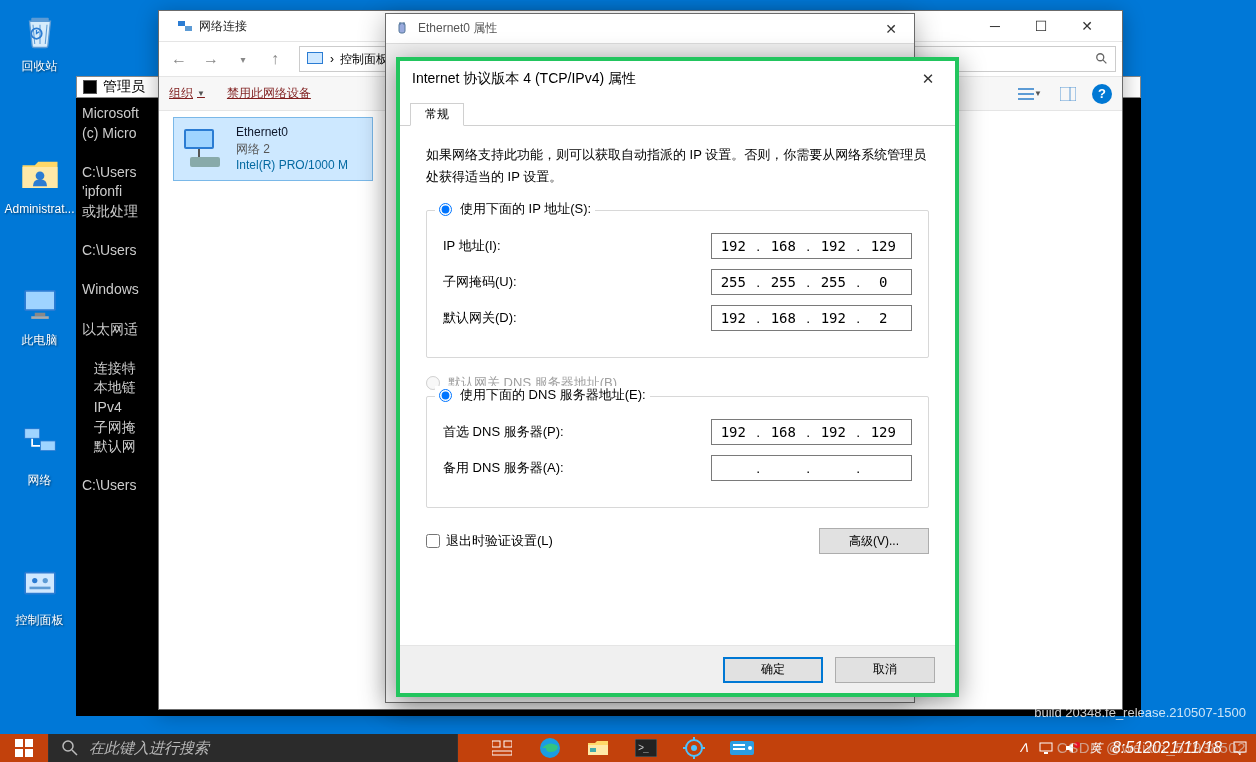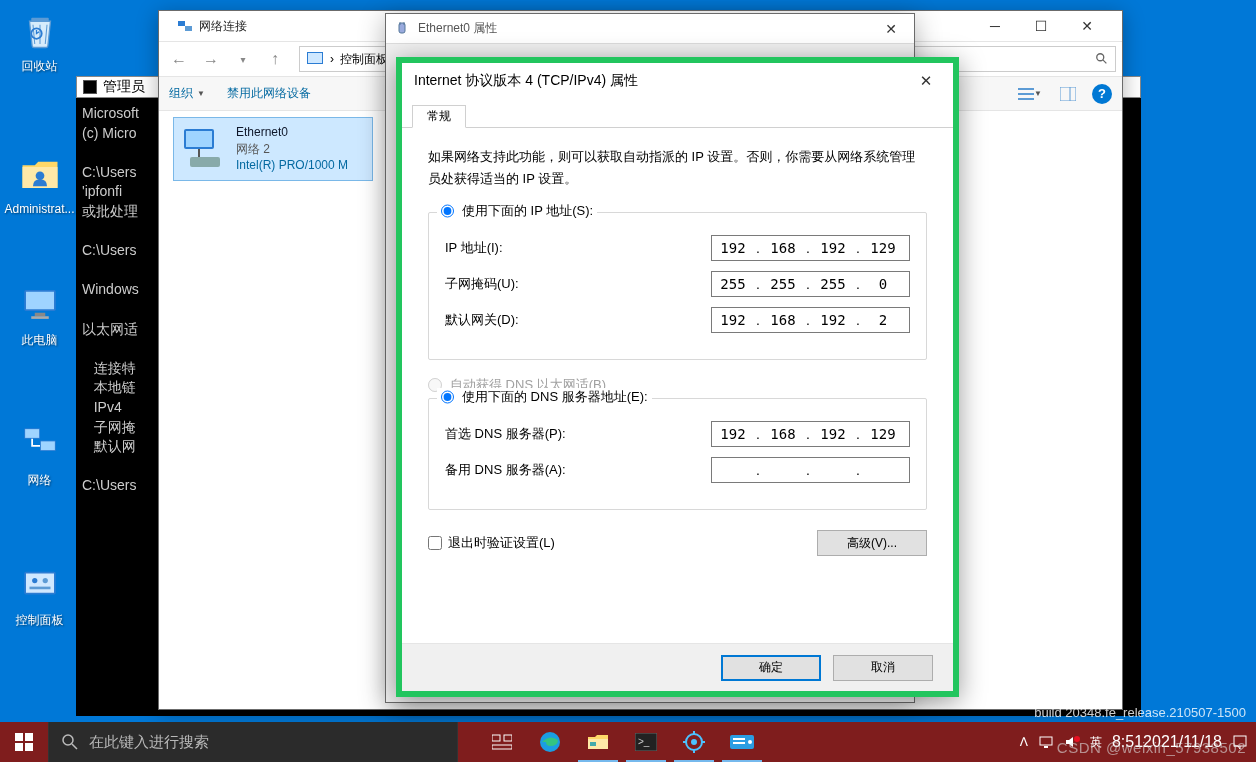--- a/index.html
+++ b/index.html
@@ -28,21 +28,21 @@
 .win-controls .ctrl { width: 46px; height: 30px; display: flex; align-items: center; justify-content: center; font-size: 14px; color: #333; cursor: pointer; }
 
 .explorer-nav { height: 36px; border-top: 1px solid #e5e5e5; border-bottom: 1px solid #e5e5e5; display: flex; align-items: center; padding: 0 6px; gap: 4px; }
 .nav-arrow { width: 28px; height: 28px; display: flex; align-items: center; justify-content: center; color: #888; font-size: 16px; cursor: pointer; }
 .addressbar { flex: 1; height: 26px; border: 1px solid #ccc; display: flex; align-items: center; padding: 0 6px; font-size: 12px; gap: 6px; margin: 0 6px; }
 .addressbar .cp-icon { width: 18px; height: 18px; }
 .searchbox { width: 210px; height: 26px; border: 1px solid #ccc; display: flex; align-items: center; padding: 0 6px; }
 .searchbox svg { width: 14px; height: 14px; margin-left: auto; }
 
 .explorer-toolbar { height: 34px; border-bottom: 1px solid #e5e5e5; background: #f7f7f7; display: flex; align-items: center; padding: 0 10px; gap: 22px; font-size: 12px; }
-.explorer-toolbar .tool-item { color: #0369a1; cursor: pointer; display: flex; align-items: center; gap: 4px; }
+.explorer-toolbar .tool-item { color: #7f1d1d; cursor: pointer; display: flex; align-items: center; gap: 4px; text-decoration: underline; }
 .explorer-toolbar .tool-item.dropdown::after { content: "▼"; font-size: 8px; color: #555; }
 .explorer-toolbar .right-tools { margin-left: auto; display: flex; gap: 10px; align-items: center; }
 .right-tools .sq-btn { width: 28px; height: 22px; border: 1px solid transparent; display: flex; align-items: center; justify-content: center; cursor: pointer; }
 .right-tools .help { width: 20px; height: 20px; border-radius: 50%; background: #0078d4; color: white; display: flex; align-items: center; justify-content: center; font-size: 13px; font-weight: bold; }
 
 .explorer-content { position: relative; height: 570px; background: #fff; }
 .adapter-item { position: absolute; left: 14px; top: 6px; width: 200px; height: 64px; background: #cde8ff; border: 1px solid #7ab8e8; display: flex; align-items: center; padding: 4px 6px; gap: 8px; cursor: pointer; }
 .adapter-item .nic-icon { width: 48px; height: 44px; }
 .adapter-item .nic-text { font-size: 12px; line-height: 1.4; }
 .adapter-item .nic-text .line1 { color: #0f172a; }
@@ -57,54 +57,54 @@
 .props-dialog { position: absolute; left: 385px; top: 13px; width: 530px; height: 690px; background: #f0f0f0; border: 1px solid #6b6b6b; box-shadow: 0 5px 25px rgba(0,0,0,0.3); }
 .props-title { height: 30px; background: #fff; display: flex; align-items: center; padding: 0 8px; border-bottom: 1px solid #dcdcdc; }
 .props-title .plug-icon { width: 16px; height: 16px; margin-right: 8px; }
 .props-title .t-text { font-size: 12px; color: #555; flex: 1; }
 .props-title .close-x { width: 30px; height: 20px; display: flex; align-items: center; justify-content: center; color: #333; cursor: pointer; font-size: 14px; }
 .props-footer { position: absolute; bottom: 0; left: 0; right: 0; height: 48px; display: flex; align-items: center; justify-content: flex-end; padding: 0 14px; gap: 10px; }
 .win-btn { width: 100px; height: 26px; background: #e1e1e1; border: 1px solid #adadad; font-size: 12px; cursor: pointer; }
 .win-btn.primary { border: 2px solid #0078d4; }
 
 
-.ipv4-dialog { position: absolute; left: 396px; top: 57px; width: 563px; height: 640px; background: #fff; border: 6px solid #22c55e; box-shadow: 0 5px 25px rgba(0,0,0,0.4); }
+.ipv4-dialog { position: absolute; left: 396px; top: 57px; width: 563px; height: 640px; background: #fff; border: 4px solid #22c55e; box-shadow: 0 5px 25px rgba(0,0,0,0.4); }
 .ipv4-title { height: 36px; display: flex; align-items: center; padding: 0 12px; font-size: 14px; }
 .ipv4-title .t-text { flex: 1; }
 .ipv4-title .close-x { width: 30px; height: 26px; display: flex; align-items: center; justify-content: center; color: #333; cursor: pointer; font-size: 15px; }
 
 .tabstrip { height: 28px; display: flex; align-items: flex-end; padding-left: 10px; background: #fff; }
 .tab { padding: 2px 14px; font-size: 12px; border: 1px solid #d0d0d0; border-bottom: none; background: #fff; position: relative; top: 1px; cursor: pointer; }
 .tab.active { border-bottom: 1px solid #fff; }
 
 .tab-content { border-top: 1px solid #d0d0d0; padding: 18px 26px; font-size: 13px; background: #fff; height: 530px; }
 .desc-text { line-height: 1.7; margin-bottom: 24px; }
 
 .radio-row { display: flex; align-items: center; gap: 8px; margin: 6px 0; font-size: 13px; }
 .radio-row input[type=radio] { width: 14px; height: 14px; }
 .radio-row.disabled { color: #a0a0a0; }
 
 .fieldset-group { border: 1px solid #d8d8d8; border-radius: 2px; padding: 12px 16px 16px; margin-top: -2px; margin-bottom: 16px; position: relative; }
-.fieldset-group .legend-radio { position: absolute; top: -11px; left: 8px; background: #fff; padding: 0 4px; display: flex; gap: 8px; }
+.fieldset-group .legend-radio { position: absolute; top: -11px; left: 8px; background: #fff; padding: 0 4px; display: flex; align-items: center; gap: 8px; }
 
 .field-row { display: flex; align-items: center; margin: 10px 0; }
 .field-row .fld-label { width: 270px; font-size: 13px; }
 .ip-input { width: 202px; height: 26px; border: 1px solid #7a7a7a; display: flex; align-items: center; font-family: monospace; font-size: 14px; }
 .ip-input .oct { width: 42px; text-align: center; border: none; outline: none; font-family: monospace; font-size: 14px; }
 .ip-input .dot { width: 8px; text-align: center; }
 
 .validate-row { display: flex; align-items: center; justify-content: space-between; margin-top: 20px; }
 .validate-row .chk { display: flex; align-items: center; gap: 6px; font-size: 13px; }
 .validate-row .chk input { width: 14px; height: 14px; }
 .adv-btn { width: 110px; height: 26px; background: #e1e1e1; border: 1px solid #adadad; font-size: 12px; cursor: pointer; }
 
 .ipv4-footer { position: absolute; bottom: 0; left: 0; right: 0; height: 48px; display: flex; align-items: center; justify-content: flex-end; padding: 0 20px; gap: 12px; border-top: 1px solid #e5e5e5; background: #f0f0f0; }
 
 
-.taskbar { position: absolute; bottom: 0; left: 0; right: 0; height: 40px; background: #7f1d1d; display: flex; align-items: stretch; color: white; }
+.taskbar { position: absolute; bottom: 0; left: 0; right: 0; height: 28px; background: #c2410c; display: flex; align-items: stretch; color: white; font-style: italic; }
 .start-btn { width: 48px; display: flex; align-items: center; justify-content: center; cursor: pointer; }
 .start-btn svg { width: 18px; height: 18px; }
 .search-bar { width: 410px; background: #2b2b2b; display: flex; align-items: center; padding: 0 12px; gap: 10px; cursor: text; border-left:1px solid #333; border-right:1px solid #333;}
 .search-bar svg { width: 18px; height: 18px; }
 .search-bar .placeholder { color: #b8b8b8; font-size: 15px; }
 .task-icons { display: flex; align-items: center; margin-left: 20px; }
 .task-icons .ticon { width: 48px; height: 40px; display: flex; align-items: center; justify-content: center; cursor: pointer; position: relative; }
 .task-icons .ticon.active::after { content: ""; position: absolute; bottom: 0; left: 4px; right: 4px; height: 2px; background: #76b9ed; }
 .tray { margin-left: auto; display: flex; align-items: center; padding: 0 8px; gap: 10px; font-size: 12px; }
 .tray .tray-item { display: flex; align-items: center; cursor: pointer; }
@@ -359,21 +359,21 @@
             <span class="dot">.</span>
           <input class="oct" value="192" style="">
             <span class="dot">.</span>
           <input class="oct" value="2" style="">
         </div>
       </div>
     </div>
 
     <div class="radio-row disabled">
       <input type="radio" name="dnsmode" disabled="" style="">
-      <span>自动获得 DNS 以太网适(B)</span>
+      <span>默认网关 DNS 服务器地址(B)</span>
     </div>
 
     <div class="fieldset-group">
       <div class="legend-radio">
         <input type="radio" name="dnsmode" checked="" style="">
         <span>使用下面的 DNS 服务器地址(E):</span>
       </div>
 
       <div class="field-row">
         <div class="fld-label">首选 DNS 服务器(P):</div>

